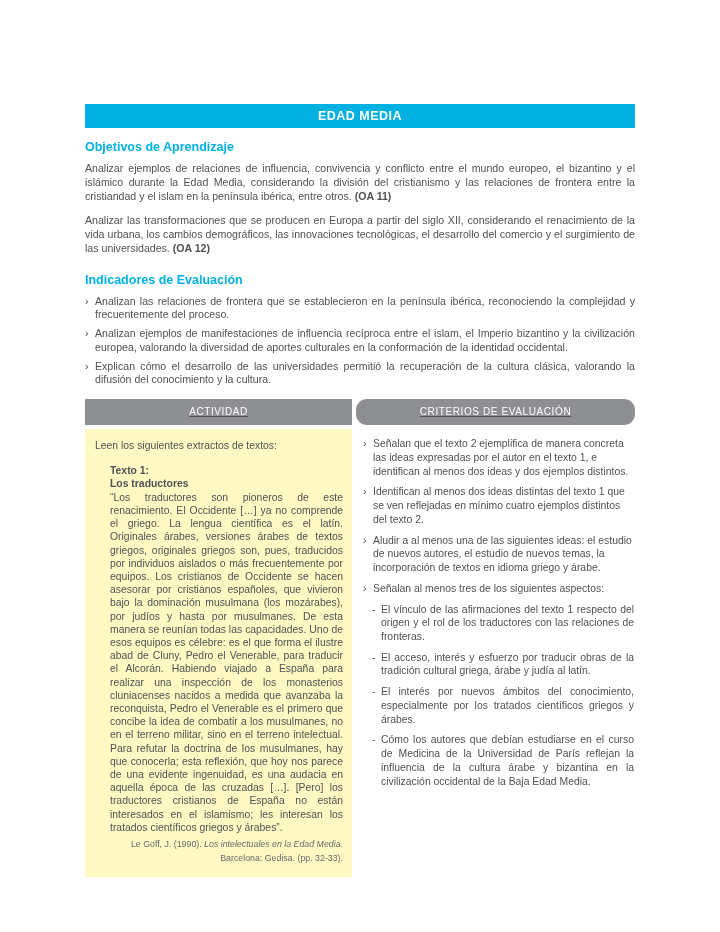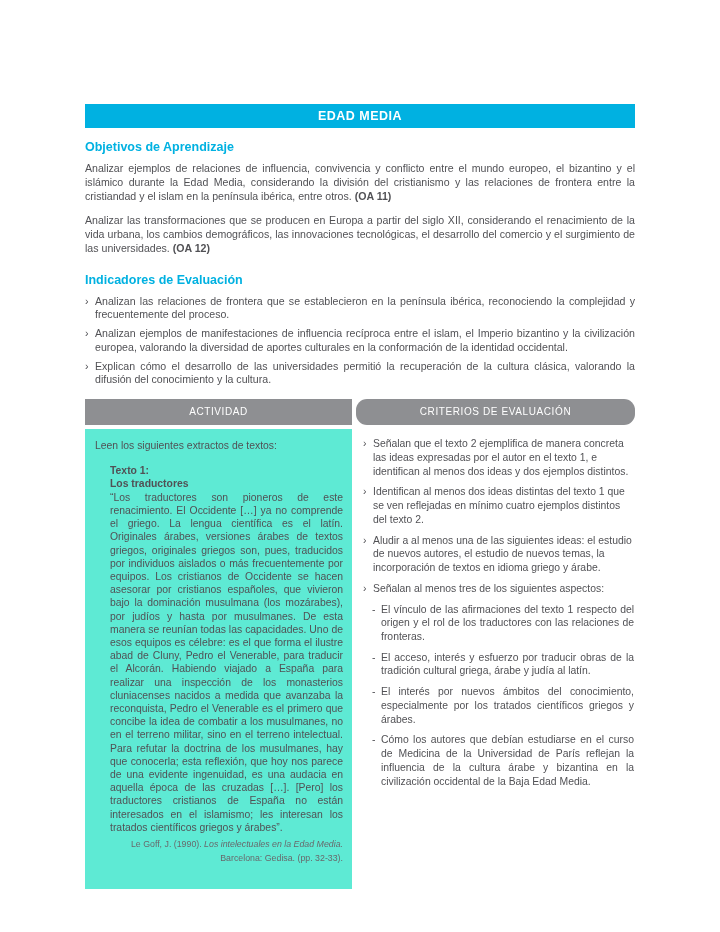--- a/index.html
+++ b/index.html
@@ -62,20 +62,21 @@
   }
   .bitem .btext {
     flex: 1;
     text-align: justify;
   }
   
   .tbl { margin-top: 12px; }
   .tbl-head {
     display: flex;
     gap: 4px;
+    text-decoration: underline;
   }
   .cell-head {
     background: #8E8F92;
     color: #ffffff;
     font-size: 10px;
     letter-spacing: 0.6px;
     text-align: center;
     height: 26px;
     line-height: 26px;
   }
@@ -83,22 +84,22 @@
   .cell-head.right { flex: 1; border-radius: 11px; }
   .tbl-body {
     display: flex;
     gap: 4px;
     align-items: flex-start;
     margin-top: 4px;
   }
   .cell-body-left {
     width: 267px;
     box-sizing: border-box;
-    background: #5eead4;
-    padding: 10px 9px 24px 10px;
+    background: #fef9c3;
+    padding: 10px 9px 12px 10px;
   }
   .cell-body-right {
     flex: 1;
     box-sizing: border-box;
     padding: 8px 1px 0 7px;
   }
   .activity-intro {
     font-size: 10.4px;
     line-height: 1.3;
   }

